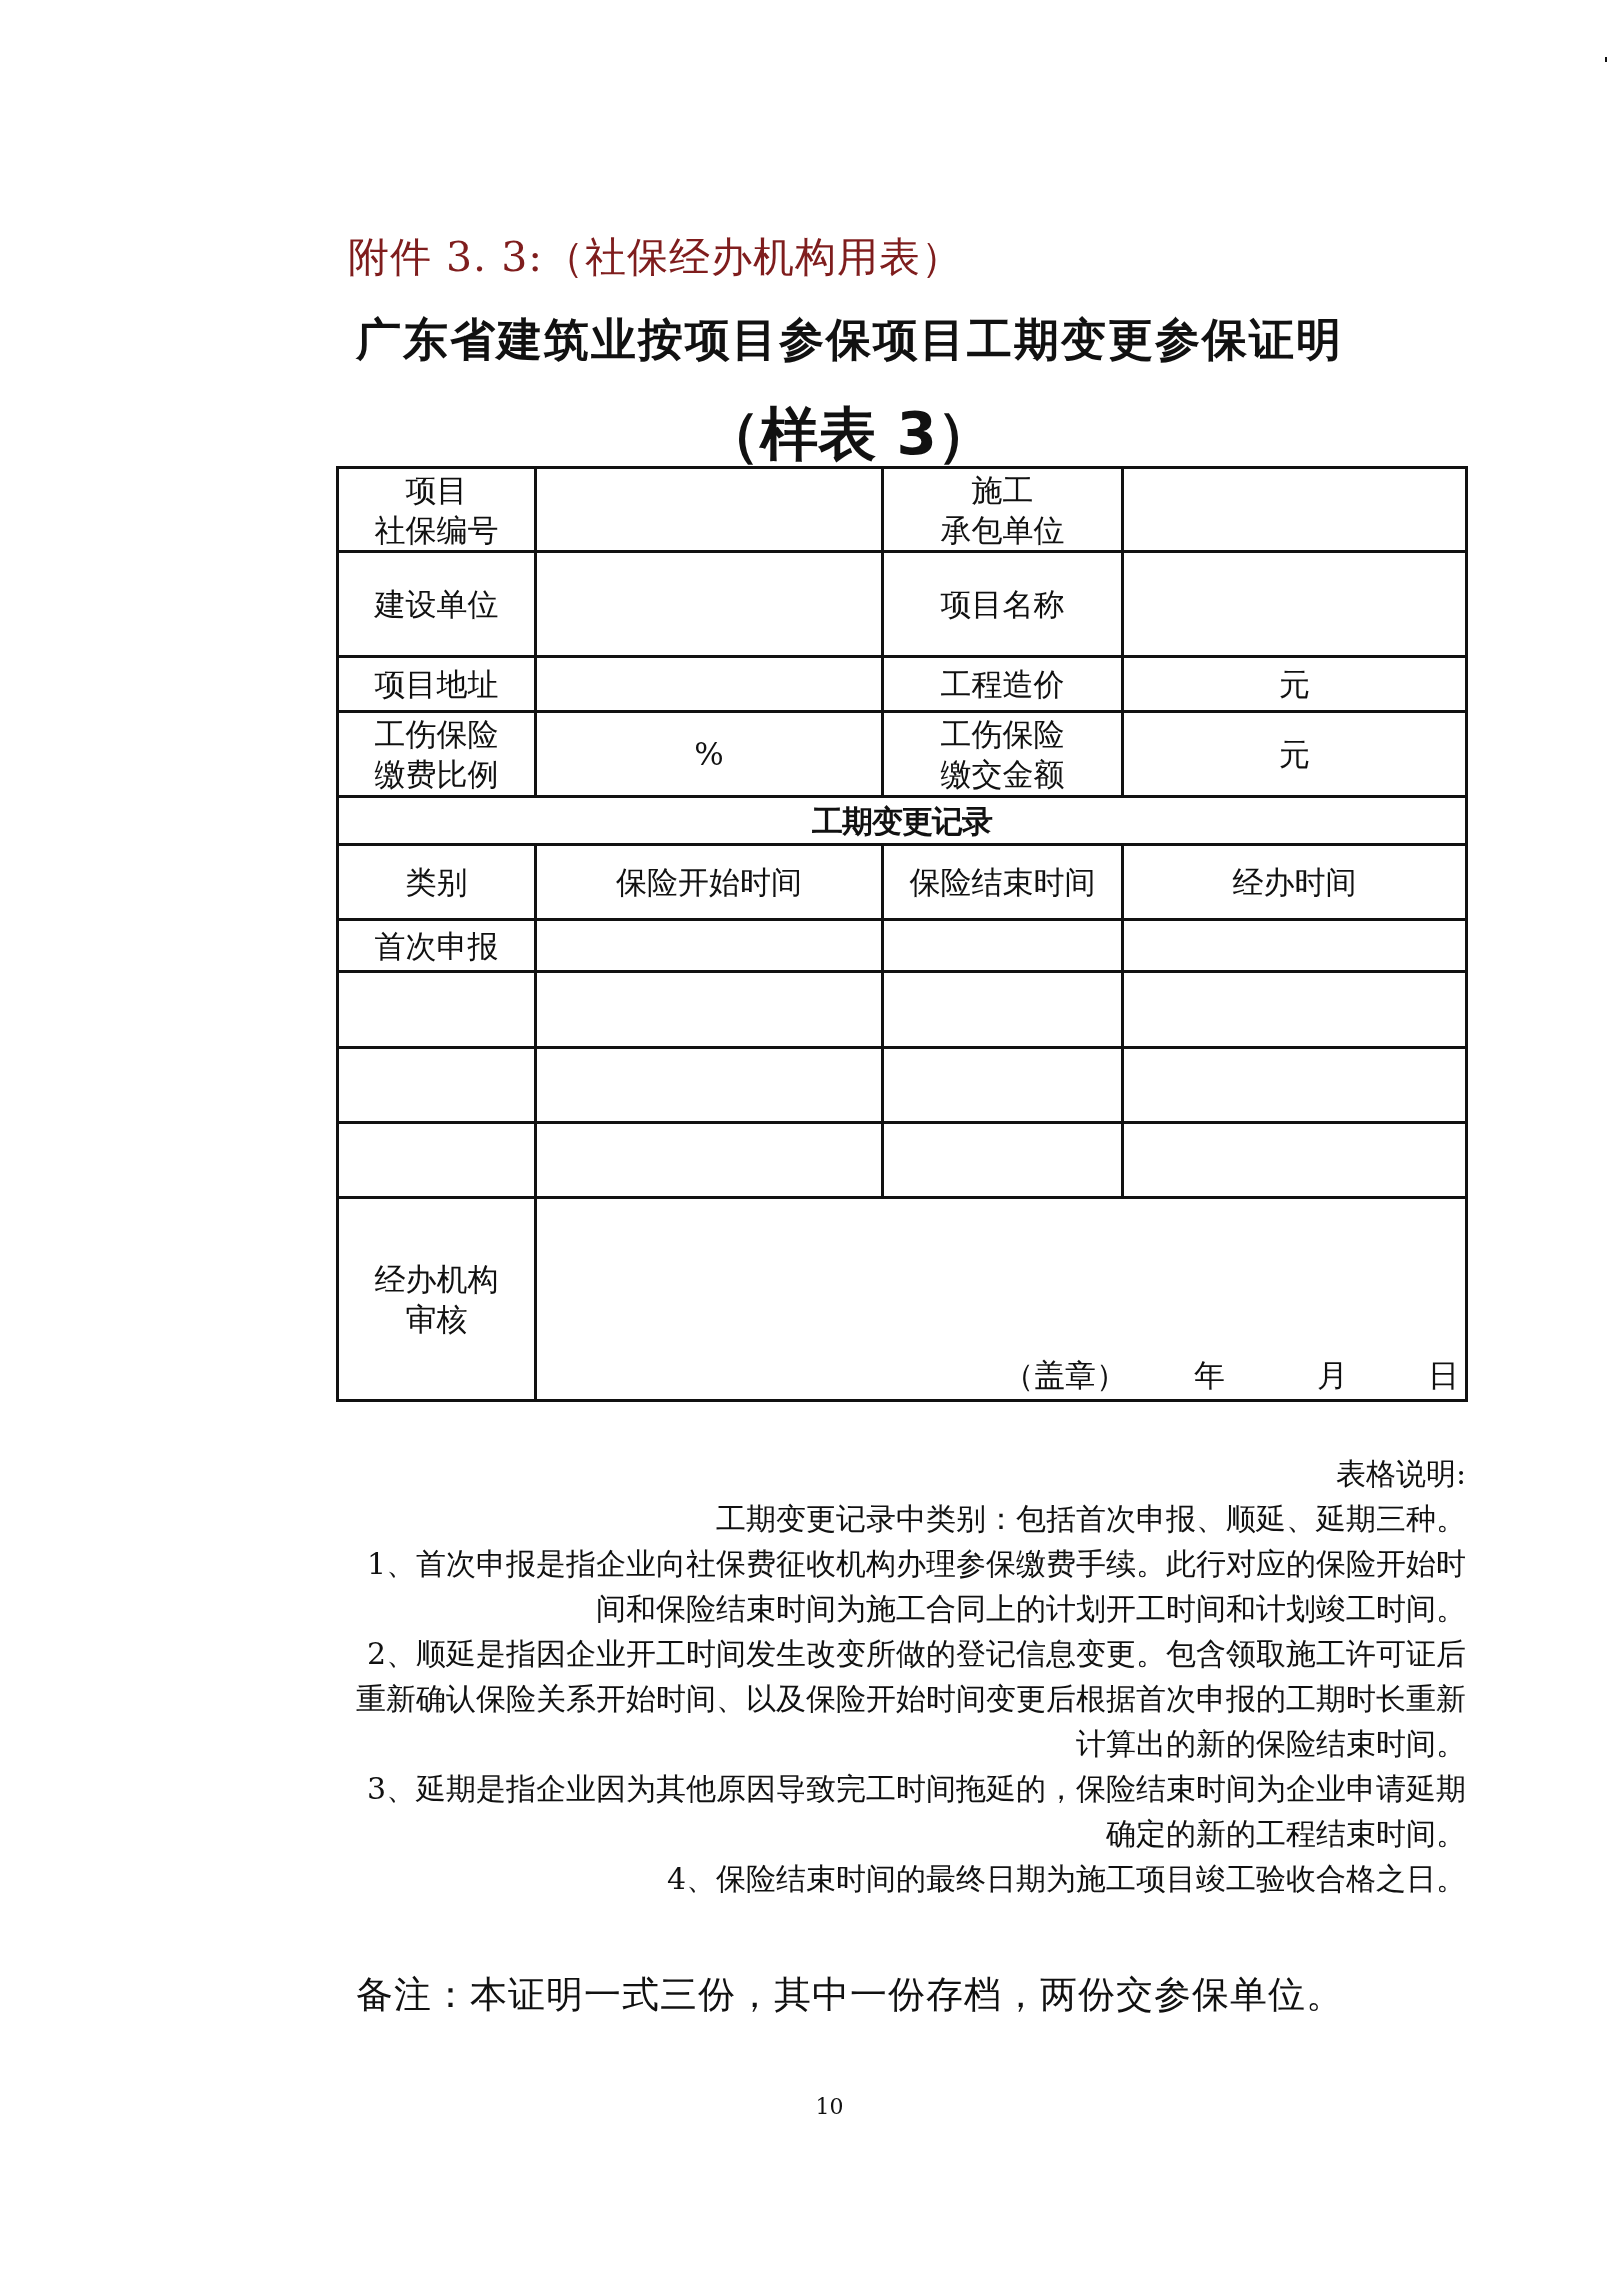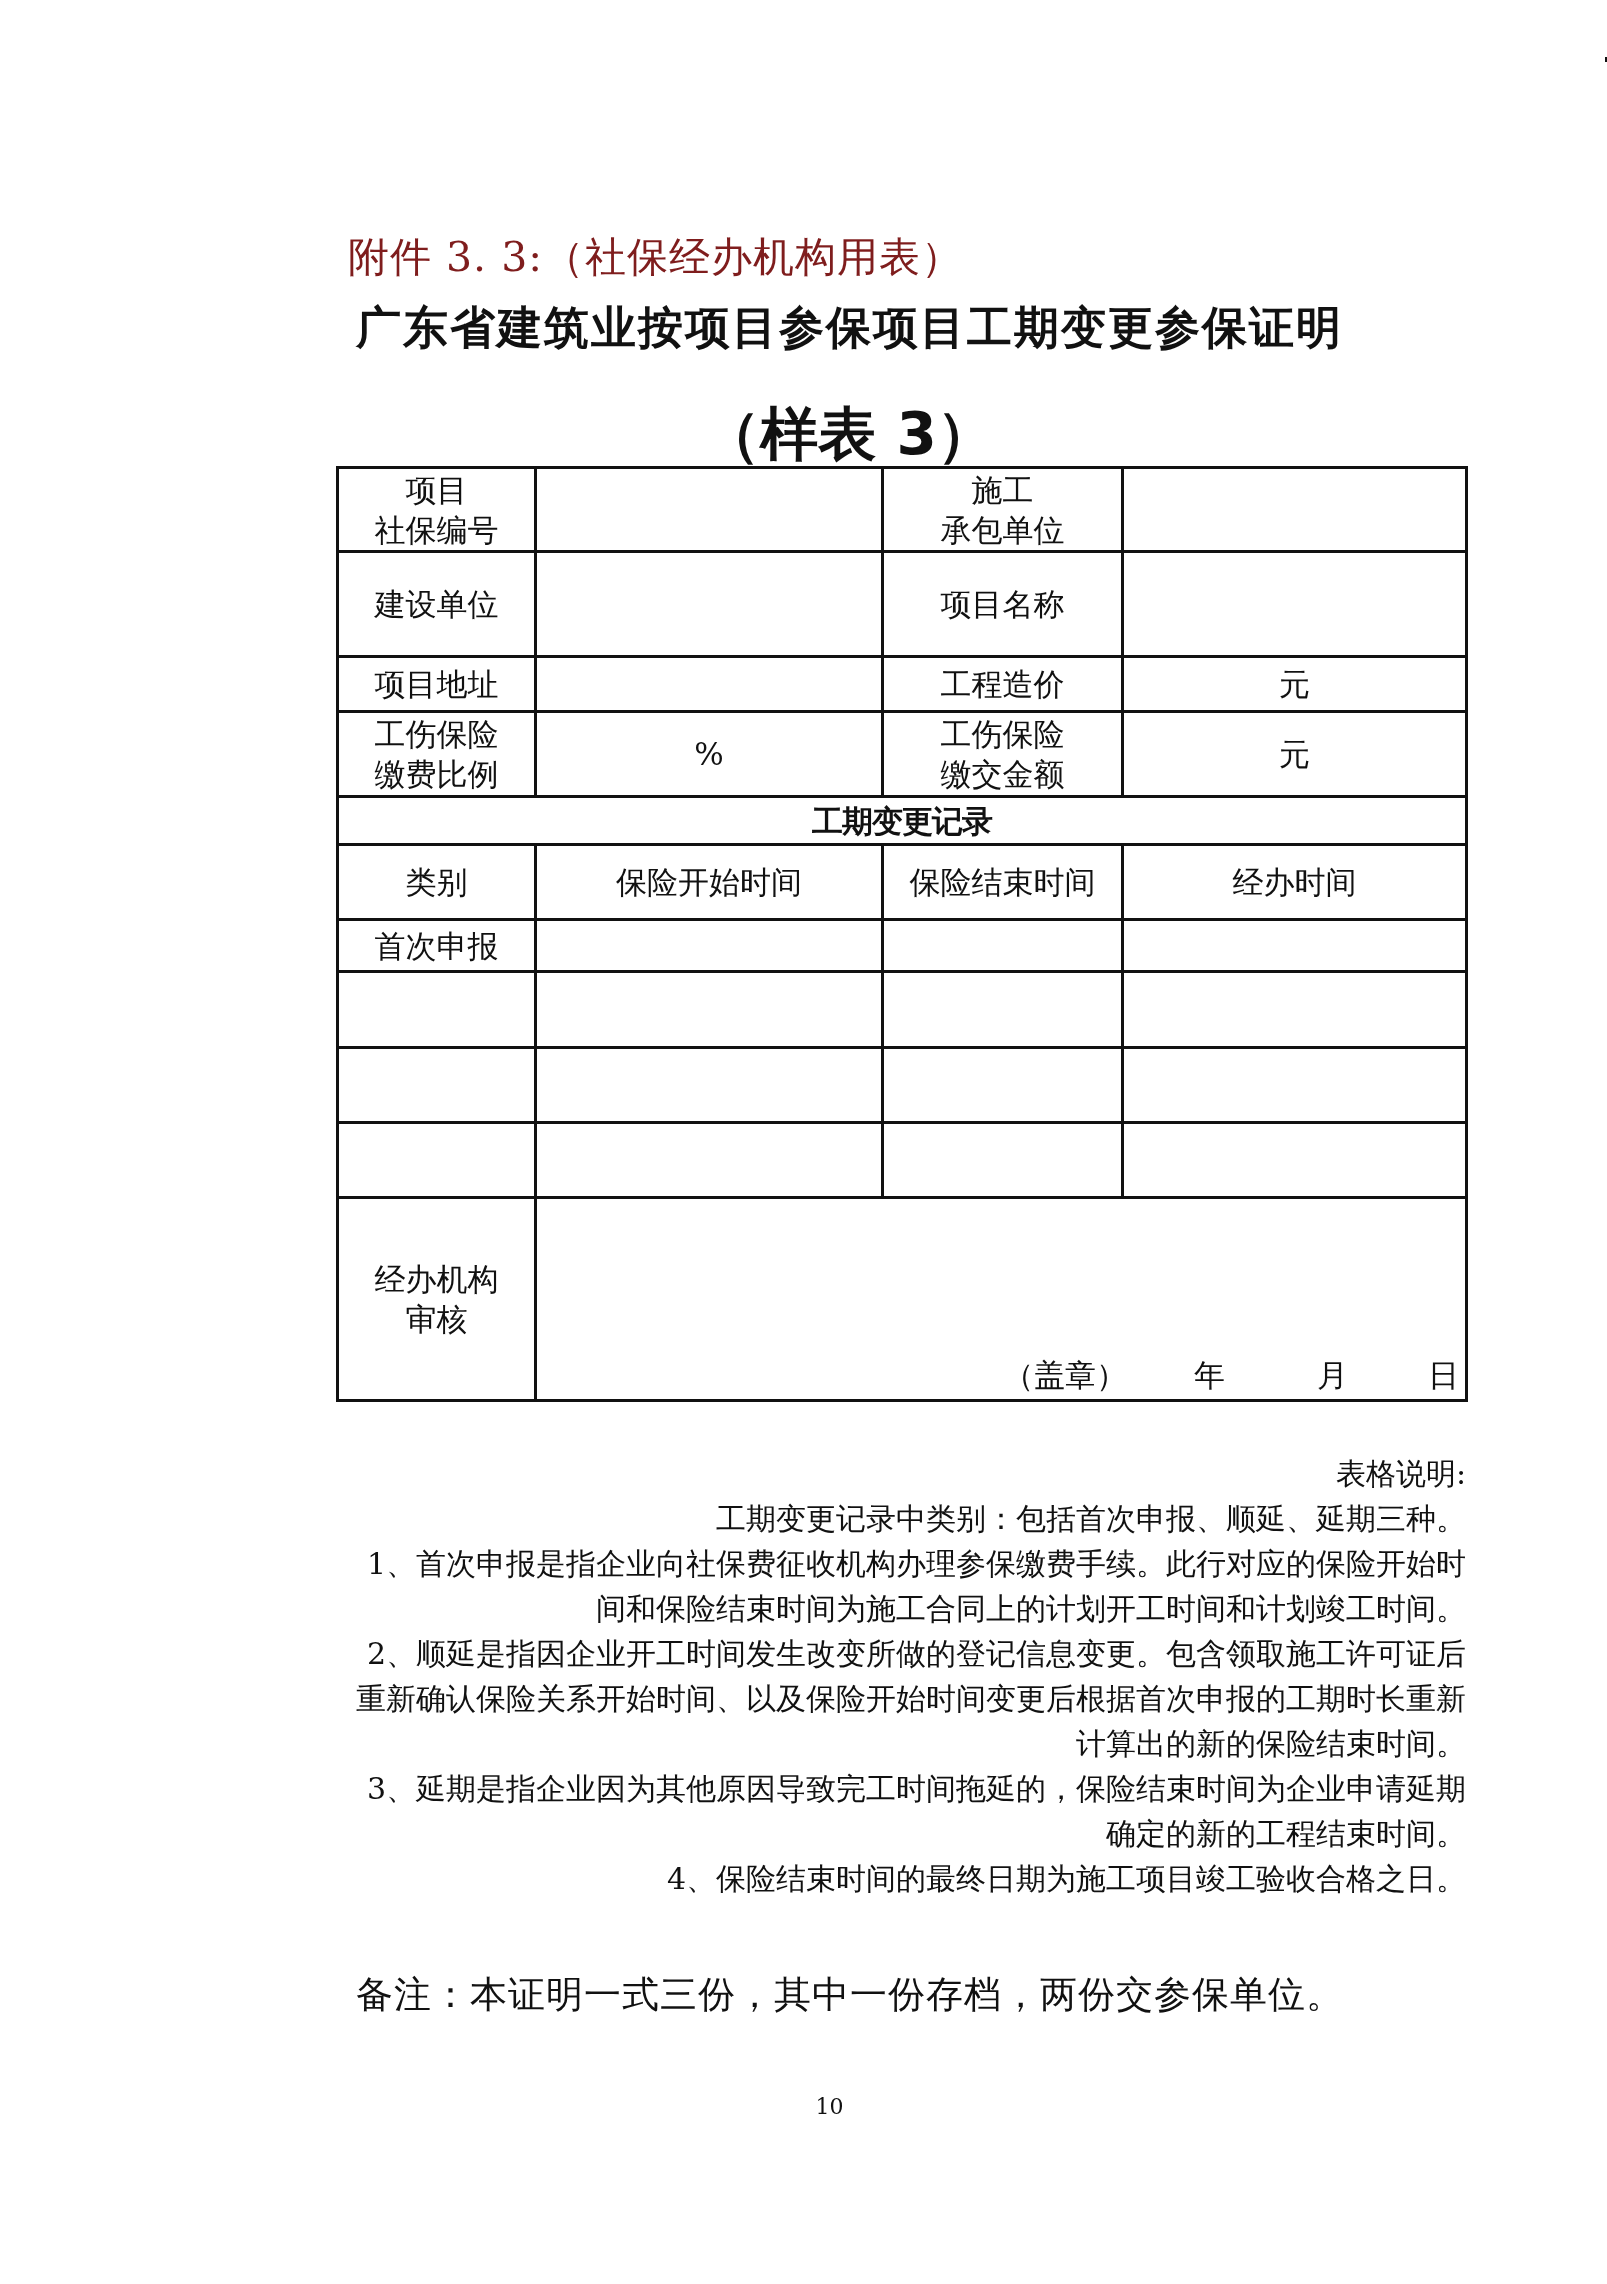--- a/index.html
+++ b/index.html
@@ -1,20 +1,20 @@
 <!DOCTYPE html>
 <html><head>
 <meta charset="utf-8">
 <style>
   html, body { margin: 0; padding: 0; background: #ffffff; }
   body { width: 1608px; height: 2285px; position: relative; overflow: hidden;
          font-family: "DejaVu Serif", "Liberation Serif", serif; color: #111; }
   .abs { position: absolute; }
   .attachment { left: 348px; top: 230px; font-size: 41px; letter-spacing: 1px; color: #7f1d1d; }
-  .title { left: 0; width: 1608px; text-align: center; top: 298px; font-size: 45px; font-weight: bold;
+  .title { left: 0; width: 1608px; text-align: center; top: 310px; font-size: 45px; font-weight: bold;
            font-family: "DejaVu Sans", "Liberation Sans", sans-serif; letter-spacing: 2px; padding-left: 91px; box-sizing: border-box; }
   .subtitle { left: 0; width: 1608px; text-align: center; top: 396px; font-size: 58px; font-weight: bold;
               font-family: "DejaVu Sans", "Liberation Sans", sans-serif; padding-left: 89px; box-sizing: border-box; }
   table.form { position: absolute; left: 336px; top: 466px; width: 1128px; border-collapse: collapse; table-layout: fixed; }
   table.form td { border: 3px solid #111; text-align: center; vertical-align: middle; font-size: 31px; line-height: 40px; padding: 0; }
   .c1 { width: 198px; } .c2 { width: 347px; } .c3 { width: 240px; } .c4 { width: 344px; }
   .sec-title { font-weight: bold; font-family: "DejaVu Sans", "Liberation Sans", sans-serif; font-size: 30px; letter-spacing: -1px; }
   .review-cell { position: relative; }
   .stamp-line { position: absolute; right: 6px; bottom: 4px; font-size: 31px; display: flex; gap: 12px; }
   .stamp-line span { display: inline-block; }

